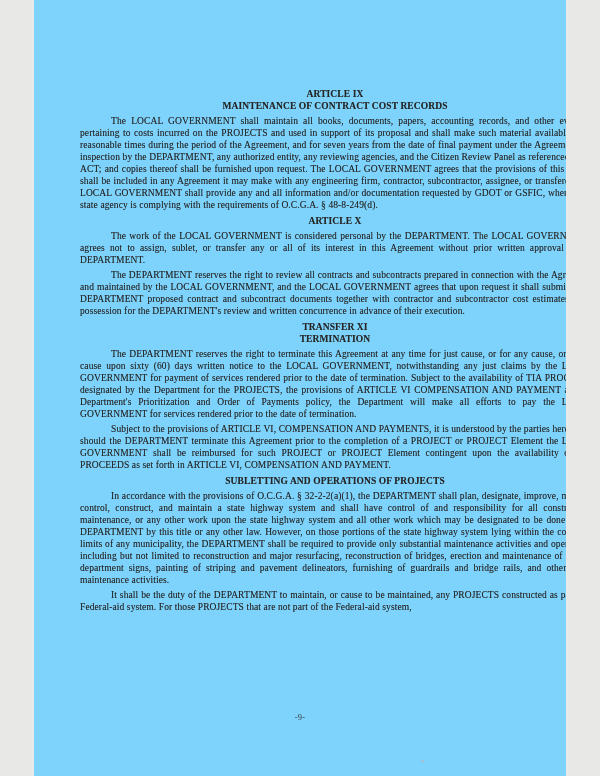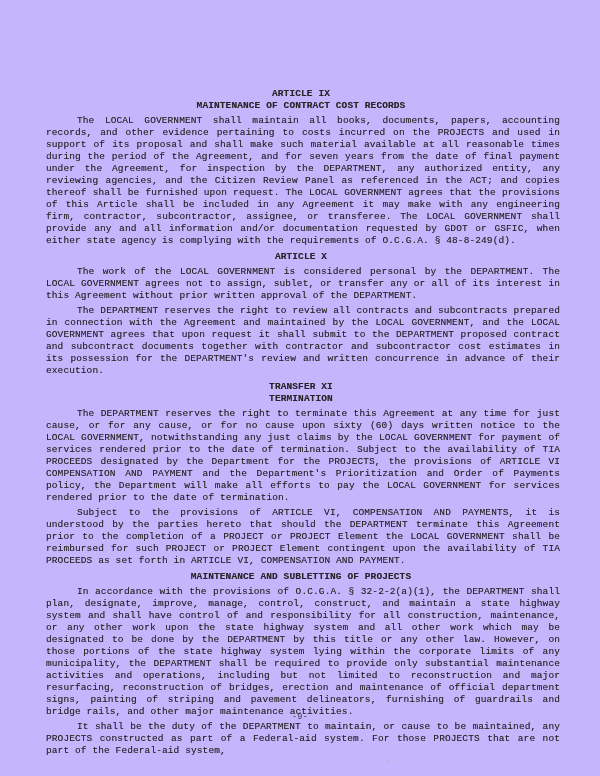--- a/index.html
+++ b/index.html
@@ -2,26 +2,26 @@
 <html><head>
 <meta charset="utf-8">
 <style>
   html, body {
     margin: 0;
     padding: 0;
     background: #e8e8e6;
   }
   .page {
     position: relative;
-    width: 600px;
+    width: 532px;
     height: 776px;
     margin: 0 auto;
-    background: #c4b5fd;
+    background: #7dd3fc;
     overflow: hidden;
-    font-family: Liberation Mono, monospace;
+    font-family: Liberation Serif, serif;
     color: #262626;
   }
   .content {
     position: absolute;
     left: 42px;
     top: 0;
     width: 518px;
     padding-top: 84px;
     font-size: 9.5px;
     line-height: 12px;
@@ -88,21 +88,21 @@
       <h2 class="article-heading">
         <span>TRANSFER XI</span>
         <span>TERMINATION</span>
       </h2>
       <p class="para">The DEPARTMENT reserves the right to terminate this Agreement at any time for just cause, or for any cause, or for no cause upon sixty (60) days written notice to the LOCAL GOVERNMENT, notwithstanding any just claims by the LOCAL GOVERNMENT for payment of services rendered prior to the date of termination.  Subject to the availability of TIA PROCEEDS designated by the Department for the PROJECTS, the provisions of ARTICLE VI COMPENSATION AND PAYMENT and the Department's Prioritization and Order of Payments policy, the Department will make all efforts to pay the LOCAL GOVERNMENT for services rendered prior to the date of termination.</p>
       <p class="para">Subject to the provisions of ARTICLE VI, COMPENSATION AND PAYMENTS, it is understood by the parties hereto that should the DEPARTMENT terminate this Agreement prior to the completion of a PROJECT or PROJECT Element the LOCAL GOVERNMENT shall be reimbursed for such PROJECT or PROJECT Element contingent upon the availability of TIA PROCEEDS as set forth in ARTICLE VI, COMPENSATION AND PAYMENT.</p>
     </section>
 
     <section>
       <h2 class="article-heading">
-        <span>MAINTENANCE AND SUBLETTING OF PROJECTS</span>
+        <span>SUBLETTING AND OPERATIONS OF PROJECTS</span>
       </h2>
       <p class="para">In accordance with the provisions of O.C.G.A. § 32-2-2(a)(1), the DEPARTMENT shall plan, designate, improve, manage, control, construct, and maintain a state highway system and shall have control of and responsibility for all construction, maintenance, or any other work upon the state highway system and all other work which may be designated to be done by the DEPARTMENT by this title or any other law.  However, on those portions of the state highway system lying within the corporate limits of any municipality, the DEPARTMENT shall be required to provide only substantial maintenance activities and operations, including but not limited to reconstruction and major resurfacing, reconstruction of bridges, erection and maintenance of official department signs, painting of striping and pavement delineators, furnishing of guardrails and bridge rails, and other major maintenance activities.</p>
       <p class="para">It shall be the duty of the DEPARTMENT to maintain, or cause to be maintained, any PROJECTS constructed as part of a Federal-aid system.  For those PROJECTS that are not part of the Federal-aid system,</p>
     </section>
 
   </main>
 
   <div class="page-number">-9-</div>
   <div class="scan-speck"></div>
 </div>

